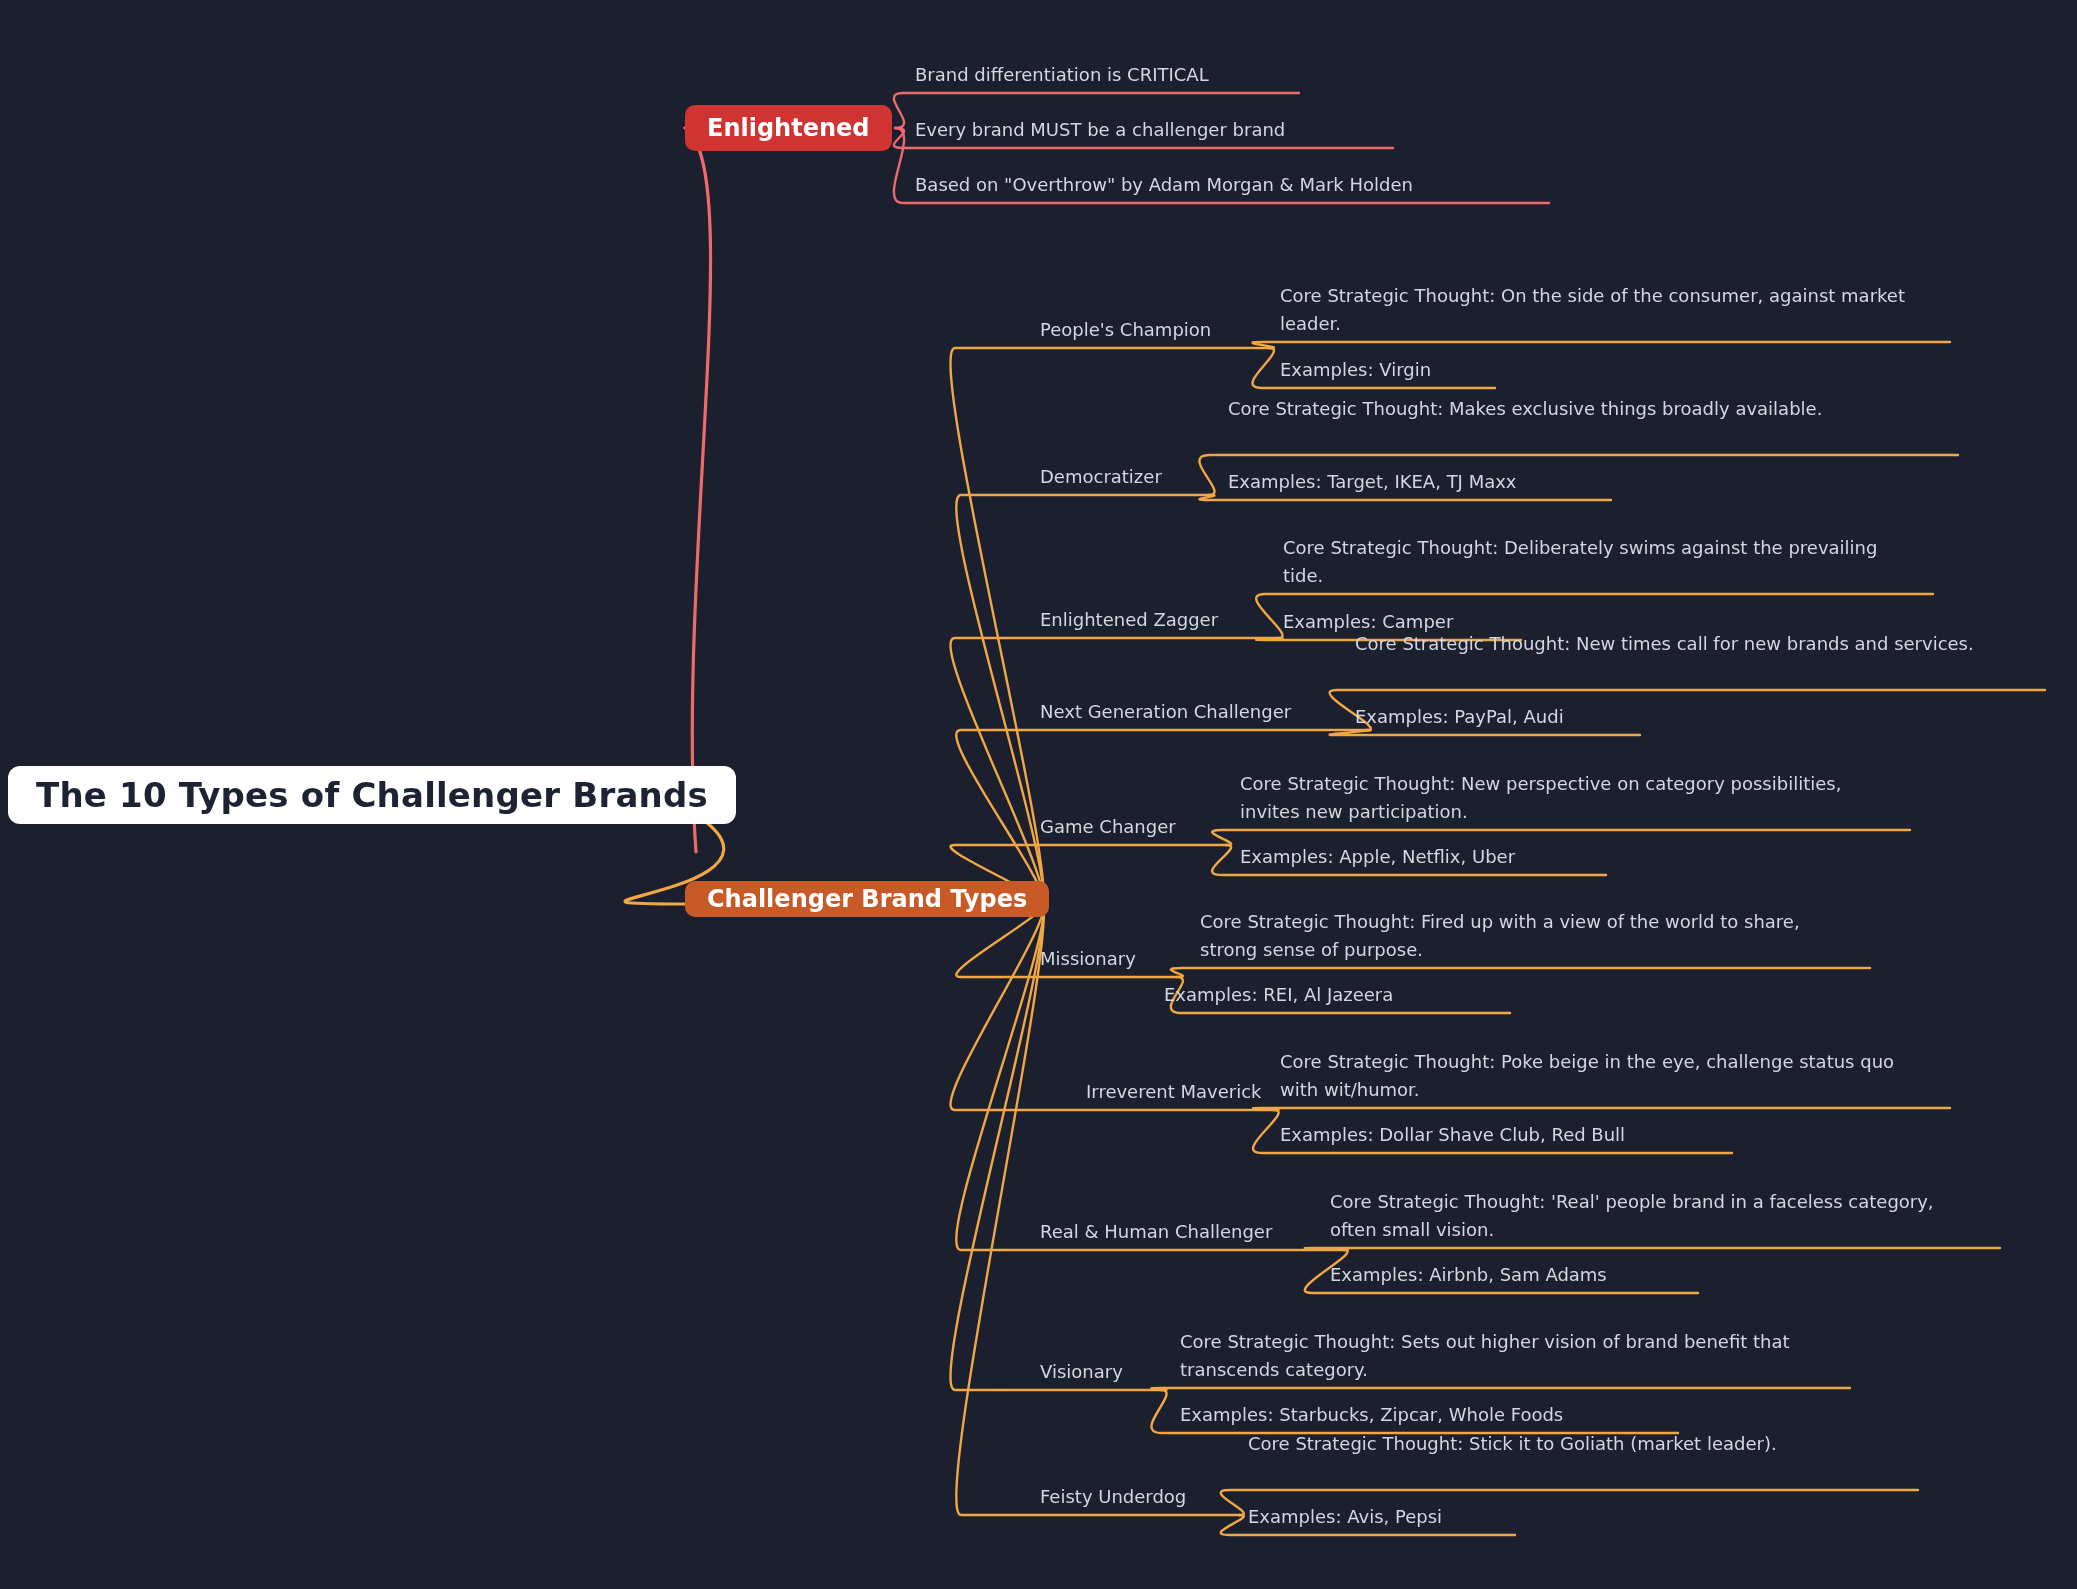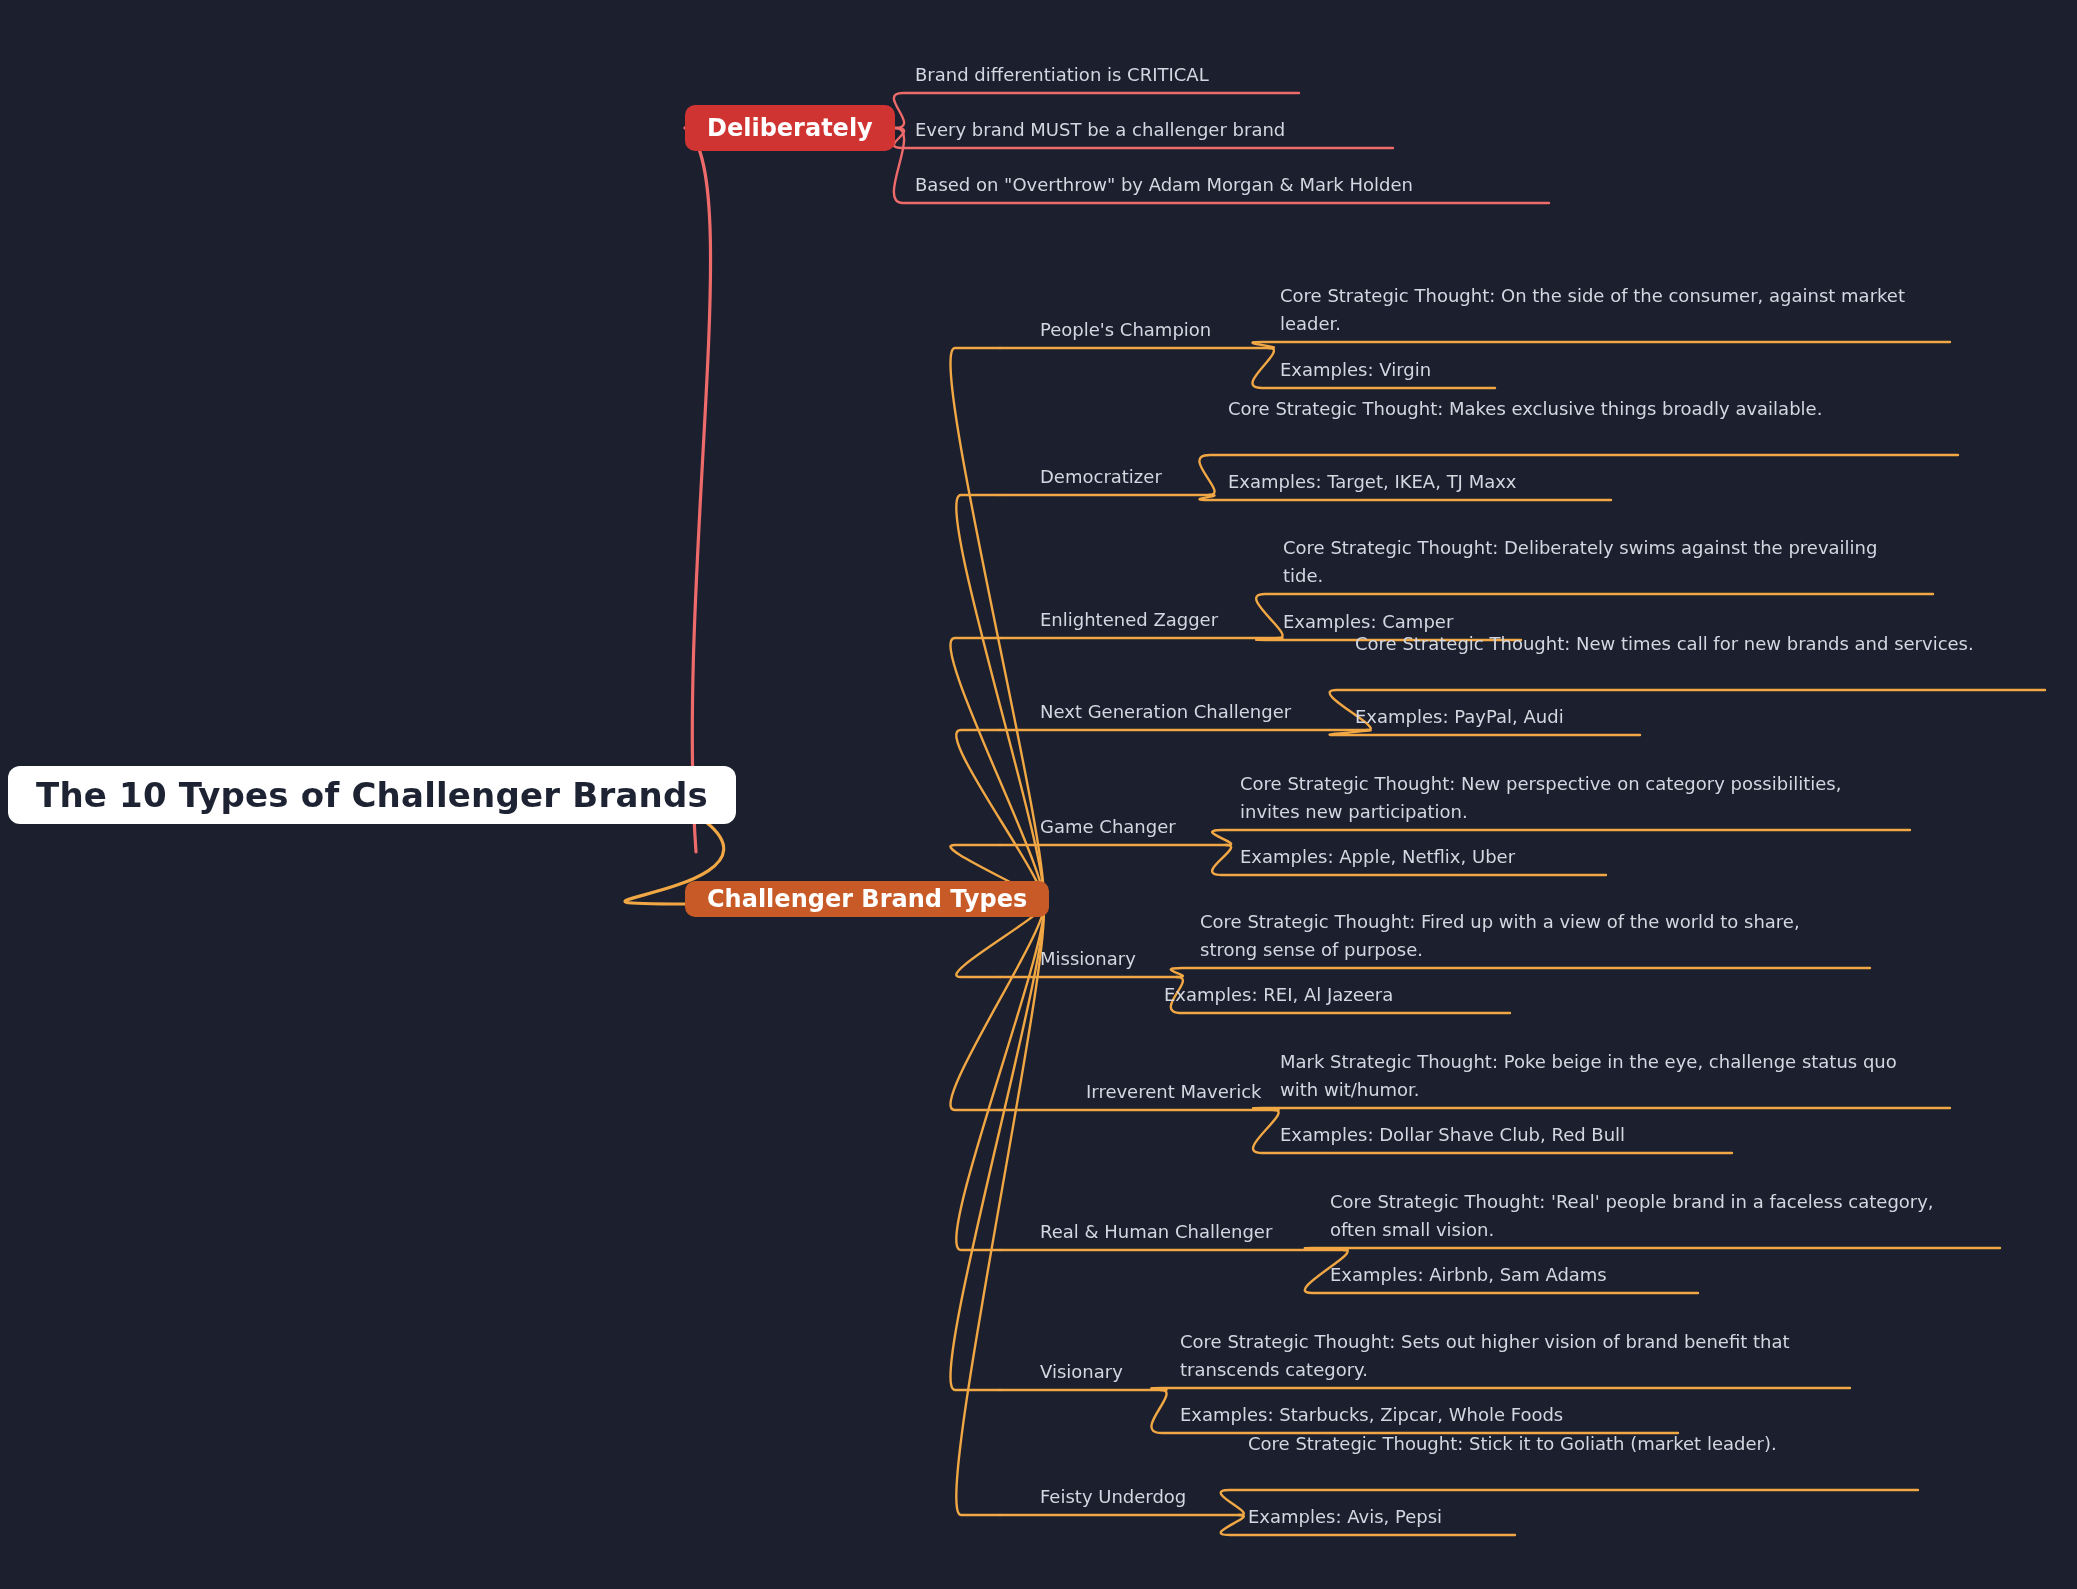--- a/index.html
+++ b/index.html
@@ -121,21 +121,21 @@
       <path d="M 1000 1515 L 1239 1515" fill="none" stroke="#f0a744" stroke-width="2.4" stroke-linecap="round"></path>
       <path d="M 1239 1515 C 1261 1515, 1198 1490, 1230 1490 L 1918 1490" fill="none" stroke="#f0a744" stroke-width="2.4" stroke-linecap="round"></path>
       <path d="M 1239 1515 C 1261 1515, 1198 1535, 1230 1535 L 1515 1535" fill="none" stroke="#f0a744" stroke-width="2.4" stroke-linecap="round"></path>
     </svg>
 
   <div class="chip chip-root" id="root-node" style="left:8px; top:766px; height:58px;">
     <span>The 10 Types of Challenger Brands</span>
   </div>
 
   <div class="chip chip-intro" id="intro-node" style="left:685px; top:105px; height:46px;">
-    <span>Deliberately</span>
+    <span>Enlightened</span>
   </div>
 
   <div class="chip chip-types" id="types-node" style="left:685px; top:881px; height:36px;">
     <span>Challenger Brand Types</span>
   </div>
 
   <div id="labels">
       <div class="label" style="left: 915px; top: 61px;">Brand differentiation is CRITICAL</div>
       <div class="label" style="left: 915px; top: 116px;">Every brand MUST be a challenger brand</div>
       <div class="label" style="left: 915px; top: 171px;">Based on "Overthrow" by Adam Morgan &amp; Mark Holden</div>
@@ -151,21 +151,21 @@
       <div class="label" style="left: 1040px; top: 698px;">Next Generation Challenger</div>
       <div class="label wrap" style="width: 660px; left: 1355px; top: 630px;">Core Strategic Thought: New times call for new brands and services.</div>
       <div class="label" style="left: 1355px; top: 703px;">Examples: PayPal, Audi</div>
       <div class="label" style="left: 1040px; top: 813px;">Game Changer</div>
       <div class="label wrap" style="width: 640px; left: 1240px; top: 770px;">Core Strategic Thought: New perspective on category possibilities, invites new participation.</div>
       <div class="label" style="left: 1240px; top: 843px;">Examples: Apple, Netflix, Uber</div>
       <div class="label" style="left: 1040px; top: 945px;">Missionary</div>
       <div class="label wrap" style="width: 640px; left: 1200px; top: 908px;">Core Strategic Thought: Fired up with a view of the world to share, strong sense of purpose.</div>
       <div class="label" style="left: 1164px; top: 981px;">Examples: REI, Al Jazeera</div>
       <div class="label" style="left: 1086px; top: 1078px;">Irreverent Maverick</div>
-      <div class="label wrap" style="width: 640px; left: 1280px; top: 1048px;">Mark Strategic Thought: Poke beige in the eye, challenge status quo with wit/humor.</div>
+      <div class="label wrap" style="width: 640px; left: 1280px; top: 1048px;">Core Strategic Thought: Poke beige in the eye, challenge status quo with wit/humor.</div>
       <div class="label" style="left: 1280px; top: 1121px;">Examples: Dollar Shave Club, Red Bull</div>
       <div class="label" style="left: 1040px; top: 1218px;">Real &amp; Human Challenger</div>
       <div class="label wrap" style="width: 640px; left: 1330px; top: 1188px;">Core Strategic Thought: 'Real' people brand in a faceless category, often small vision.</div>
       <div class="label" style="left: 1330px; top: 1261px;">Examples: Airbnb, Sam Adams</div>
       <div class="label" style="left: 1040px; top: 1358px;">Visionary</div>
       <div class="label wrap" style="width: 640px; left: 1180px; top: 1328px;">Core Strategic Thought: Sets out higher vision of brand benefit that transcends category.</div>
       <div class="label" style="left: 1180px; top: 1401px;">Examples: Starbucks, Zipcar, Whole Foods</div>
       <div class="label" style="left: 1040px; top: 1483px;">Feisty Underdog</div>
       <div class="label wrap" style="width: 640px; left: 1248px; top: 1430px;">Core Strategic Thought: Stick it to Goliath (market leader).</div>
       <div class="label" style="left: 1248px; top: 1503px;">Examples: Avis, Pepsi</div>

